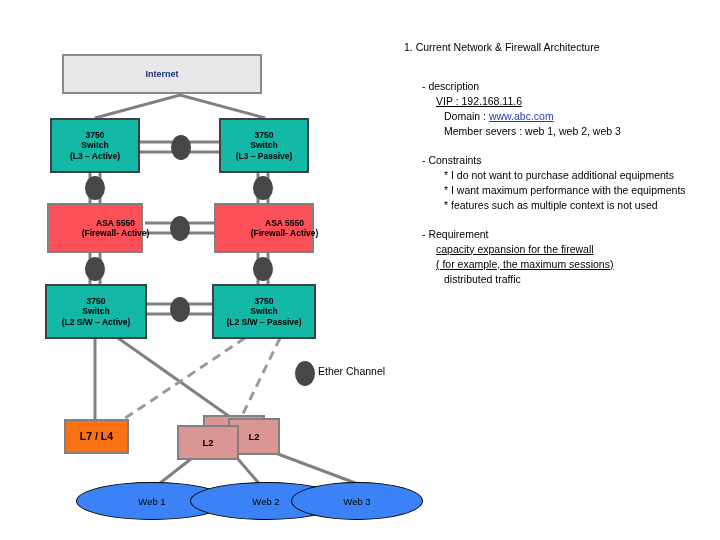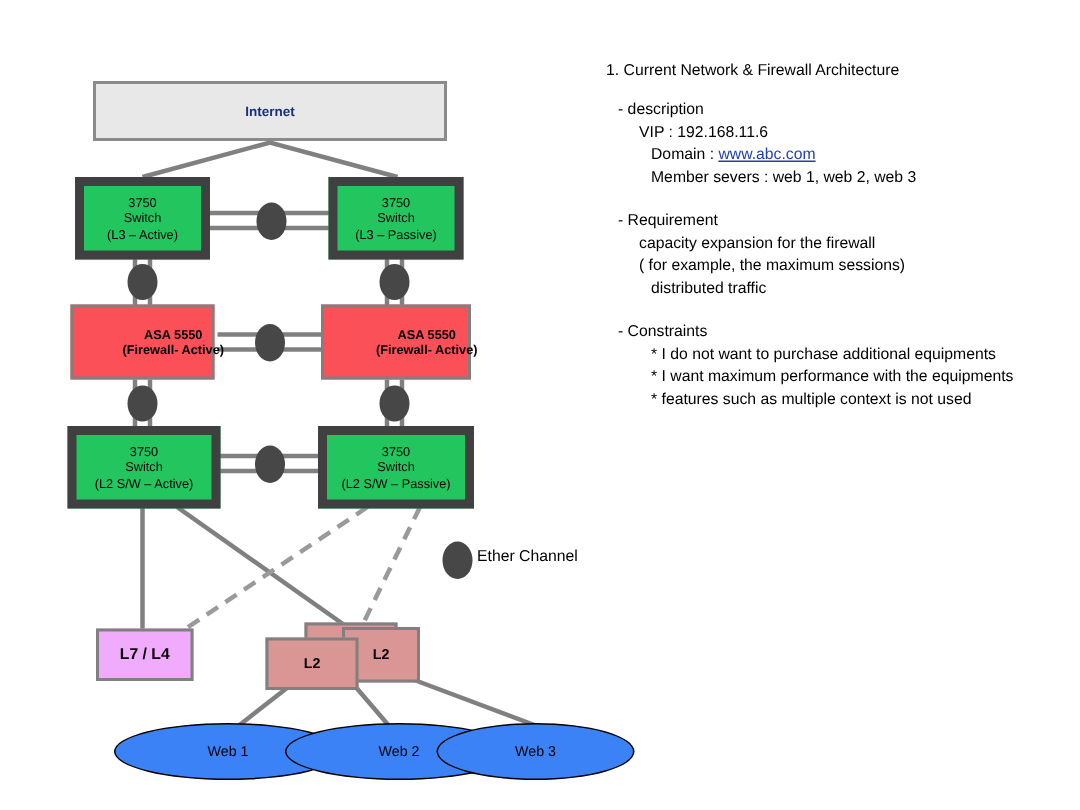--- a/index.html
+++ b/index.html
@@ -43,36 +43,36 @@
     white-space: nowrap;
   }
   .internet-box {
     background: #e8e8e8;
     border: 2px solid #8a8a8a;
     color: #17307a;
     font-weight: bold;
     font-size: 9px;
   }
   .switch-box {
-    background: #22c55e;
-    border: 6px solid #404040;
-    color: #000000;
-    font-weight: normal;
+    background: #14b8a6;
+    border: 2px solid #404040;
+    color: #000000;
+    font-weight: bold;
     font-size: 8.5px;
   }
   .fw-box {
     background: #fc5058;
     border: 2px solid #808080;
     color: #000000;
     font-weight: bold;
     font-size: 8.5px;
     padding-left: 41px;
   }
   .l7-box {
-    background: #f0abfc;
+    background: #f97316;
     border: 2px solid #808080;
     color: #000000;
     font-weight: bold;
     font-size: 10.5px;
   }
   .l2-box {
     background: #d99694;
     border: 2px solid #808080;
     color: #000000;
     font-weight: bold;
@@ -103,32 +103,33 @@
     position: absolute;
     left: 404px;
     top: 42px;
     width: 312px;
     color: #000000;
     font-size: 10.5px;
     line-height: 1.0;
   }
   #text-panel .heading {
     font-size: 10.5px;
-    margin-bottom: 15px;
+    margin-bottom: 28px;
     white-space: nowrap;
   }
   #text-panel .blk {
     margin-bottom: 14px;
+    margin-left: 10px;
   }
   #text-panel .row {
     white-space: nowrap;
     height: 15px;
   }
   .ind0 { padding-left: 8px; }
-  .ind1 { padding-left: 22px; }
+  .ind1 { padding-left: 22px; text-decoration: underline; }
   .ind2 { padding-left: 30px; }
   .link {
     color: #1f3fae;
     text-decoration: underline;
   }
   #legend-label {
     position: absolute;
     left: 318px;
     top: 365px;
     font-size: 10.5px;
@@ -173,21 +174,21 @@
 
     <line x1="245" y1="338" x2="118" y2="423" stroke="#9a9a9a" stroke-width="3" stroke-dasharray="9,6"></line>
 
     <line x1="280" y1="338" x2="240" y2="420" stroke="#9a9a9a" stroke-width="3" stroke-dasharray="9,6"></line>
 
     <line x1="196" y1="455" x2="155" y2="487" stroke="#808080" stroke-width="3"></line>
     <line x1="232" y1="452" x2="262" y2="487" stroke="#808080" stroke-width="3"></line>
     <line x1="262" y1="448" x2="366" y2="487" stroke="#808080" stroke-width="3"></line>
   </svg>
 
-  <div class="node internet-box" style="left:62px; top:54px; width:236px; height:40px;">
+  <div class="node internet-box" style="left:62px; top:54px; width:200px; height:40px;">
     <span class="ln">Internet</span>
   </div>
 
   <div class="node switch-box" style="left:50px; top:118px; width:90px; height:55px;">
     <span class="ln">3750</span>
     <span class="ln">Switch</span>
     <span class="ln">(L3 – Active)</span>
   </div>
 
   <div class="node switch-box" style="left:219px; top:118px; width:90px; height:55px;">
@@ -260,28 +261,28 @@
     <div class="blk">
       <div class="row ind0">- description</div>
       <div class="row ind1">VIP : 192.168.11.6</div>
       <div class="row ind2">
         <span>Domain : </span><span class="link">www.abc.com</span>
       </div>
       <div class="row ind2">Member severs :  web 1, web 2, web 3</div>
     </div>
 
     <div class="blk">
+      <div class="row ind0">-  Constraints</div>
+      <div class="row ind2">* I do not want to purchase additional equipments</div>
+      <div class="row ind2">* I want maximum performance with the equipments</div>
+      <div class="row ind2">* features such as multiple context is not used</div>
+    </div>
+
+    <div class="blk">
       <div class="row ind0">- Requirement</div>
       <div class="row ind1">capacity expansion for the firewall</div>
       <div class="row ind1">( for example, the maximum sessions)</div>
       <div class="row ind2">distributed traffic</div>
     </div>
 
-    <div class="blk">
-      <div class="row ind0">-  Constraints</div>
-      <div class="row ind2">* I do not want to purchase additional equipments</div>
-      <div class="row ind2">* I want maximum performance with the equipments</div>
-      <div class="row ind2">* features such as multiple context is not used</div>
-    </div>
-
   </div>
 
 </div>
 
 </body></html>

